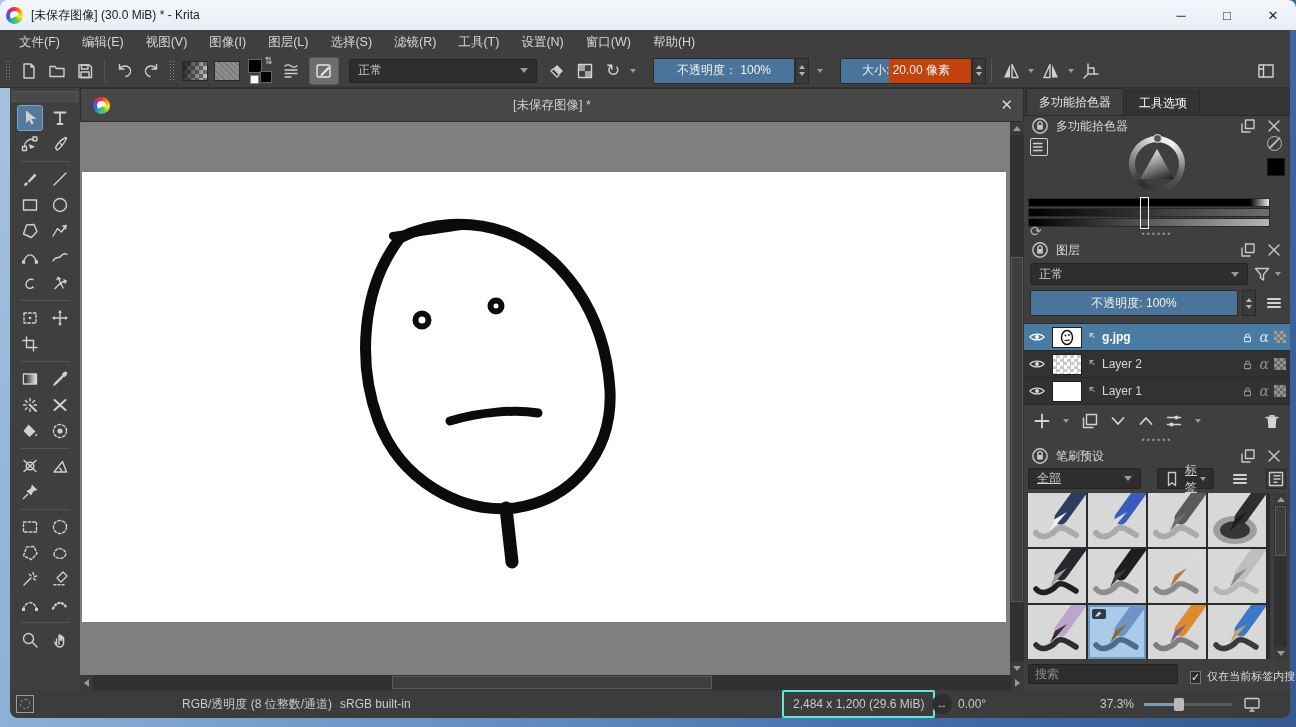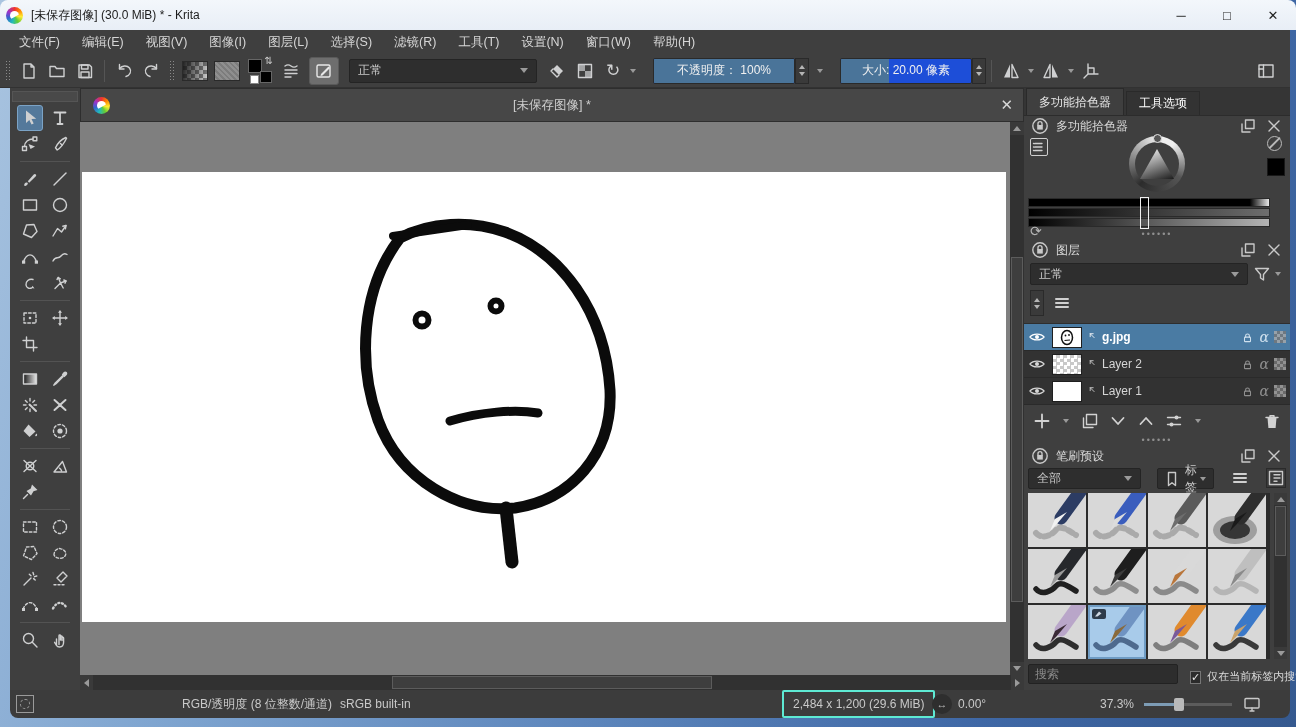--- a/index.html
+++ b/index.html
@@ -50,21 +50,21 @@
   .tb-editbrush { width:30px; height:28px; background:#6e6e6e; border:1px solid #5a5a5a; border-radius:3px;
     display:flex; align-items:center; justify-content:center; color:#e8e8e8; margin:0 4px; }
   .combo { height:24px; background:#2e2e2e; border:1px solid #242424; border-radius:2px;
     display:flex; align-items:center; padding:0 8px; color:#c8c8c8; position:relative; }
   .combo .arr { margin-left:auto; }
   .arr { width:0; height:0; border-left:4px solid transparent; border-right:4px solid transparent;
     border-top:5px solid #9a9a9a; }
   .arr-sm { width:0; height:0; border-left:3px solid transparent; border-right:3px solid transparent;
     border-top:4px solid #9a9a9a; margin:0 3px; }
   .blendcombo { width:188px; margin:0 6px; }
-  .kslider { height:26px; border:1px solid #2a2a2a; border-radius:2px; background:#1d4ed8;
+  .kslider { height:26px; border:1px solid #2a2a2a; border-radius:2px; background:#c2410c;
     position:relative; overflow:hidden; display:flex; align-items:center; justify-content:center; }
   .kslider .fill { position:absolute; left:0; top:0; bottom:0; background:#4a7499; }
   .kslider .txt { position:relative; color:#f0f0f0; font-size:12px; white-space:nowrap; }
   .spin { width:14px; height:26px; background:#3a3a3a; border:1px solid #2a2a2a; display:flex;
     flex-direction:column; align-items:center; justify-content:center; gap:3px; }
   .spin i { width:0; height:0; border-left:3.5px solid transparent; border-right:3.5px solid transparent; }
   .spin .up { border-bottom:4px solid #b5b5b5; }
   .spin .dn { border-top:4px solid #b5b5b5; }
 
   
@@ -158,21 +158,21 @@
   .lrow.selected .lname { font-weight:bold; }
   .lrow .rowics { display:flex; align-items:center; gap:5px; color:#8f8f8f; }
   .lrow.selected .rowics { color:#cfe0ee; }
   .alpha-g { font-size:14px; font-style:italic; font-family:"DejaVu Serif",serif; }
   .mini-checker { width:12px; height:12px; background:conic-gradient(#777 25%,#aaa 0 50%,#777 0 75%,#aaa 0);
     background-size:6px 6px; opacity:.8; }
   .layer-btns { height:32px; display:flex; align-items:center; gap:8px; padding:0 8px; color:#d2d2d2; }
   .layer-btns .sp { flex:1; }
 
   
-  .brush-controls { display:flex; align-items:flex-start; gap:16px; padding:2px 4px; }
+  .brush-controls { display:flex; align-items:flex-end; gap:16px; padding:2px 4px;text-decoration:underline; }
   .brush-filter { width:150px; height:21px; }
   .tagbtn { width:66px; height:21px; display:flex; align-items:center; gap:3px; padding:0 4px; }
   .sqbtn { width:20px; height:20px; border:1px solid #2a2a2a; background:#3a3a3a; display:flex;
     align-items:center; justify-content:center; color:#c9c9c9; }
   .brush-grid-wrap { position:relative; height:168px; margin:2px 0 0 4px; }
   .brush-grid { display:grid; grid-template-columns:repeat(4,58px); grid-auto-rows:54px; gap:2px;
     background:#2b2b2b; width:242px; }
   .bcell { width:58px; height:54px; position:relative; }
   .bcell.selected { outline:2px solid #6f9cc4; outline-offset:-2px; }
   .bscroll { position:absolute; right:3px; top:0; width:13px; height:166px; background:#313131; }
@@ -836,20 +836,24 @@
       <div class="funnel-wrap">
         <span class="ic">
             <svg width="20" height="20" viewBox="0 0 20 20">
               <path d="M3.5 4.5 H16.5 L11.5 10.5 V16 L8.5 14 V10.5 Z"></path>
             </svg>
           </span>
         <span class="arr-sm"></span>
       </div>
     </div>
     <div class="opacity-wrap">
+      <div class="kslider layers-opacity">
+        <div class="fill" style="width:100%"></div>
+        <span class="txt">不透明度: 100%</span>
+      </div>
       <div class="spin">
           <i class="up"></i>
           <i class="dn"></i>
         </div>
       <span class="ic" style="margin-left:4px">
           <svg width="20" height="20" viewBox="0 0 20 20">
             <path d="M4 6 H16 M4 10 H16 M4 14 H16" stroke-width="2"></path>
           </svg>
         </span>
     </div>

